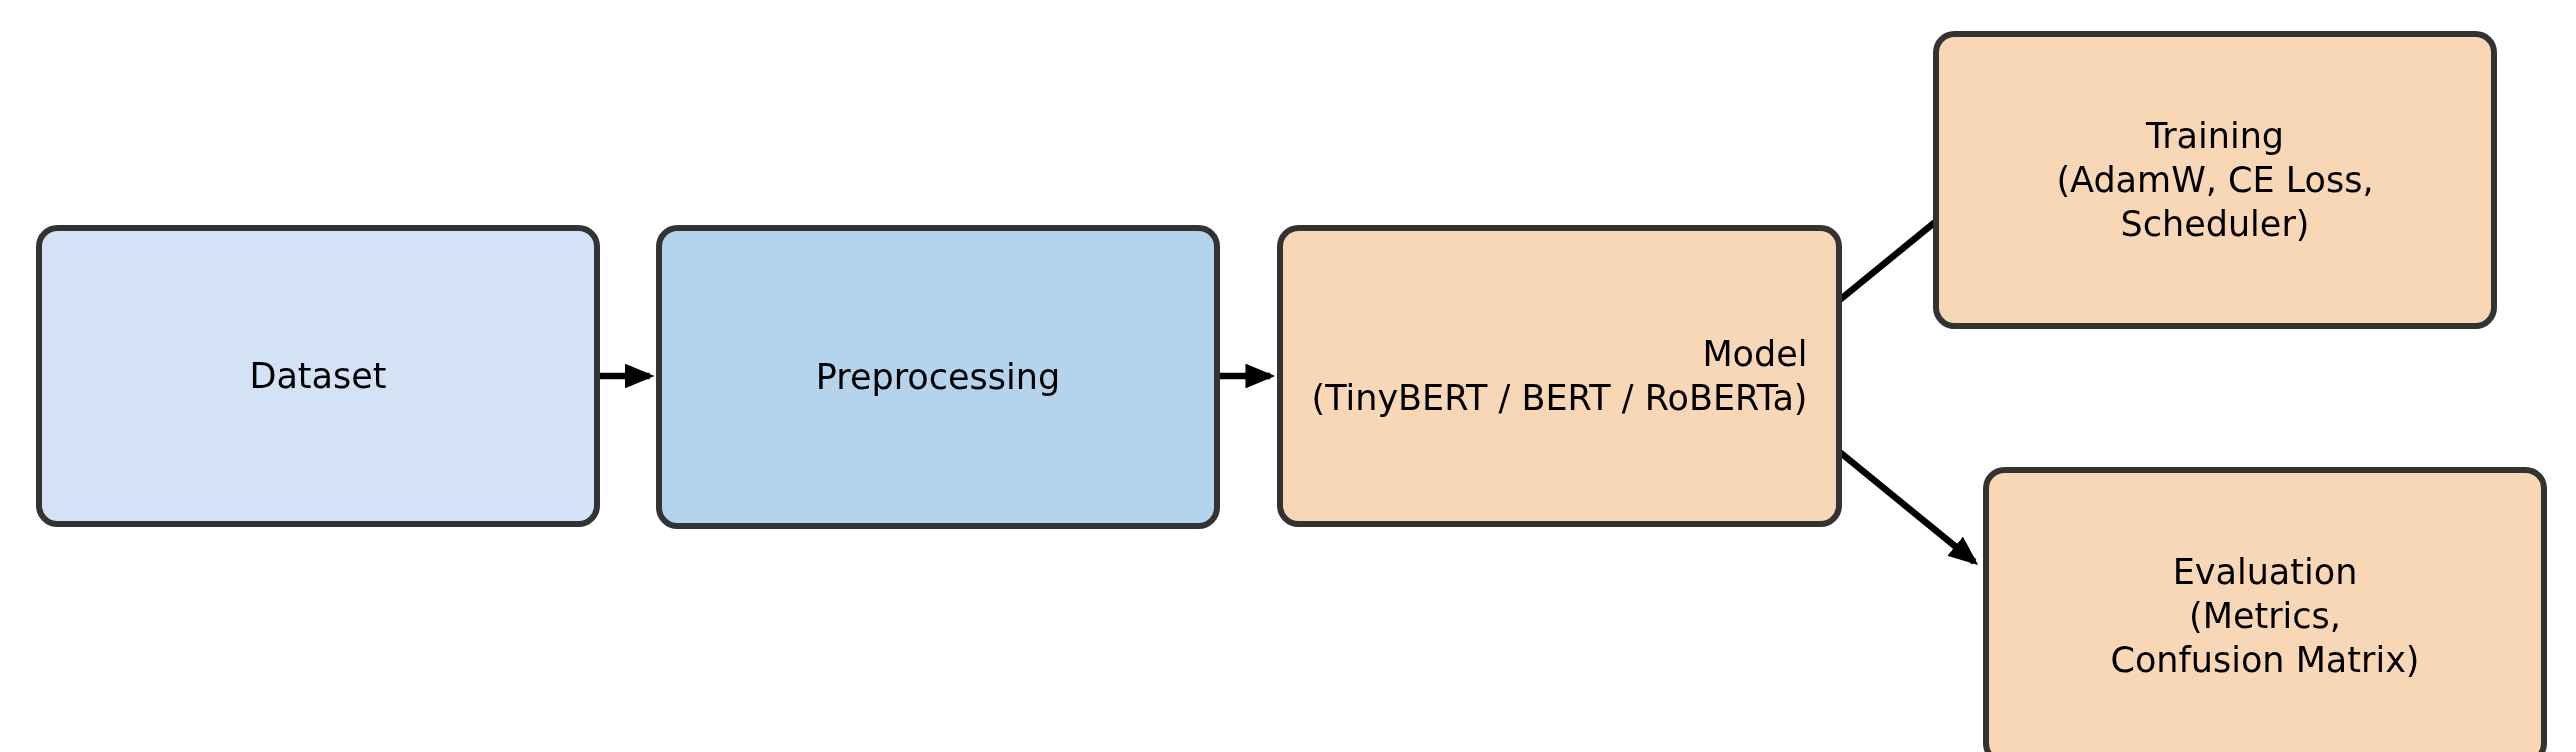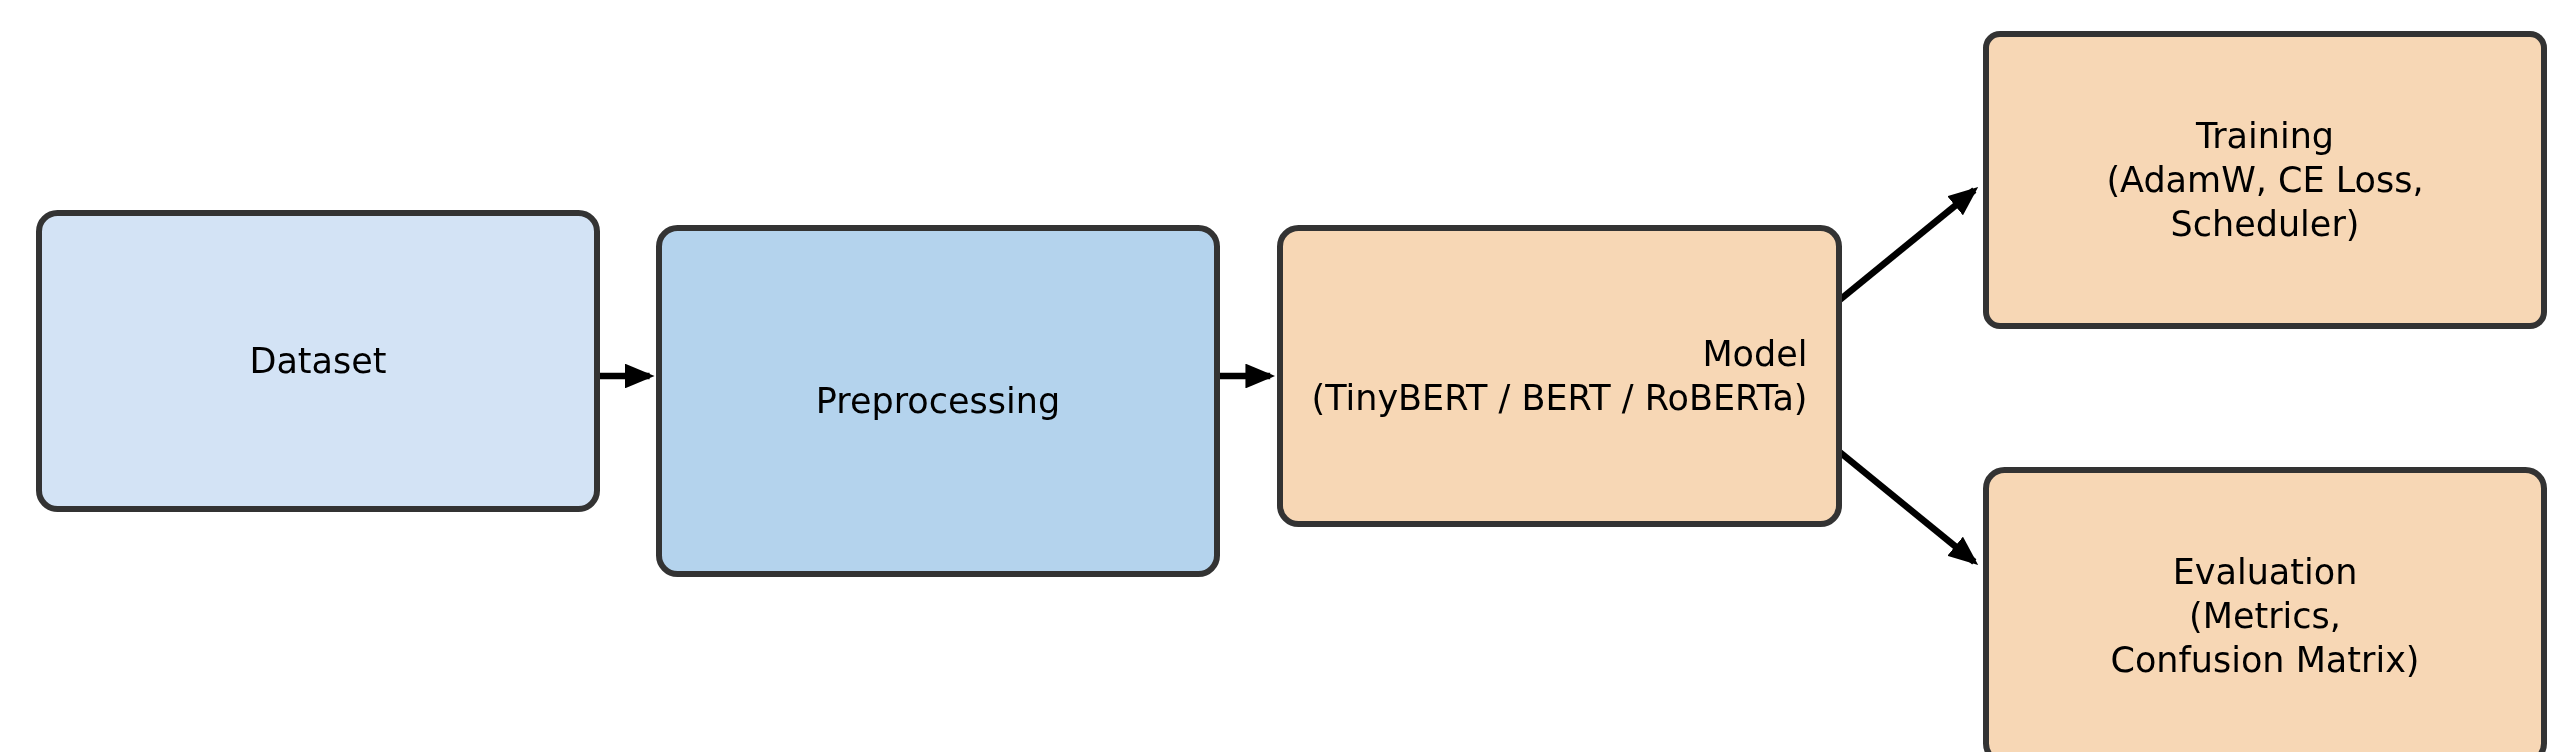--- a/index.html
+++ b/index.html
@@ -38,24 +38,24 @@
     align-items: center;
     justify-content: center;
     text-align: center;
     color: #000000;
     font-size: 35px;
     line-height: 1.26;
   }
   .node .label {
     white-space: pre-line;
   }
-  .node-dataset       { left: 36px;   top: 210px; width: 564px; height: 302px; background: var(--node-blue-light); }
-  .node-preprocessing { left: 656px;  top: 225px; width: 564px; height: 352px; background: var(--node-blue); }
+  .node-dataset       { left: 36px;   top: 225px; width: 564px; height: 302px; background: var(--node-blue-light); }
+  .node-preprocessing { left: 656px;  top: 225px; width: 564px; height: 304px; background: var(--node-blue); }
   .node-model         { left: 1277px; top: 225px; width: 565px; height: 302px; background: var(--node-orange); text-align: right; }
-  .node-training      { left: 1983px; top: 31px;  width: 564px; height: 298px; background: var(--node-orange); border-radius: 17px; }
+  .node-training      { left: 1933px; top: 31px;  width: 564px; height: 298px; background: var(--node-orange); }
   .node-evaluation    { left: 1983px; top: 423px; width: 564px; height: 298px; background: var(--node-orange); margin-top: 44px; }
   .edge {
     stroke: var(--arrow);
     stroke-width: 8;
     fill: none;
   }
   .edge-head {
     fill: var(--arrow);
   }
 </style>

